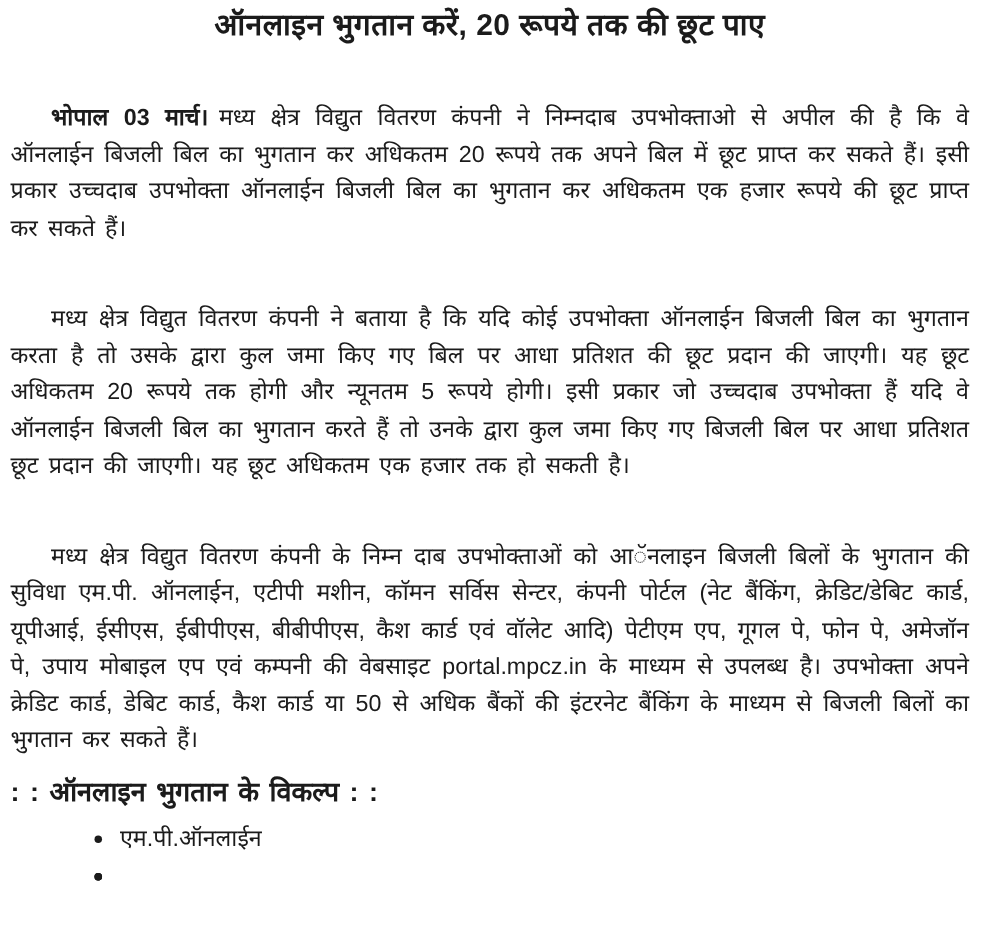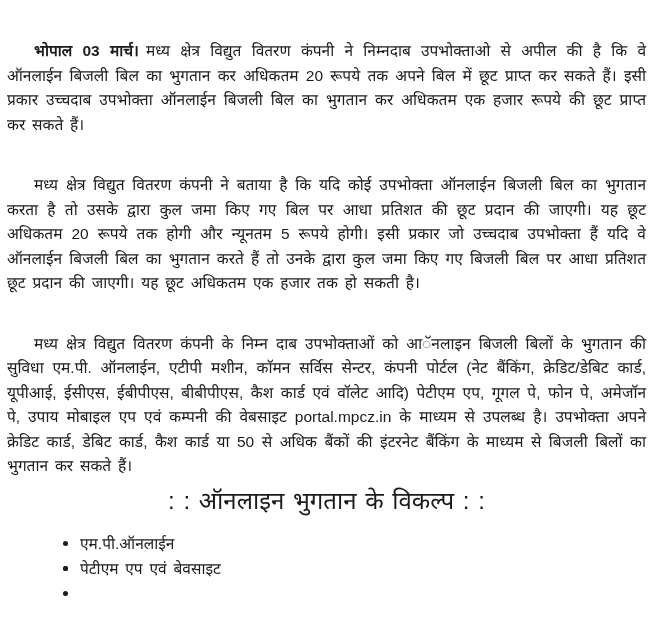--- a/index.html
+++ b/index.html
@@ -26,31 +26,31 @@
   .para {
     font-size: 15.5px;
     line-height: 24.5px;
     text-align: justify;
     word-spacing: 2.5px;
   }
   .para.indented { text-indent: 27px; margin-top: 36px; }
   .dateline { font-weight: 700; margin-right: 7px; }
 
   .section-heading {
-    text-align: center;
-    font-weight: 400;
-    font-size: 24px;
+    text-align: left;
+    font-weight: 700;
+    font-size: 18px;
     line-height: 27px;
     margin-top: 8px;
     word-spacing: 2px;
   }
 
   .options {
     list-style: none;
-    margin-top: 17px;
+    margin-top: 5px;
     padding-left: 73px;
     padding-right: 10px;
   }
   .options li {
     position: relative;
     font-size: 15.5px;
     line-height: 25px;
     word-spacing: 2.5px;
   }
   .bullet {
@@ -62,20 +62,21 @@
     border-radius: 50%;
     background: #1b1b1b;
     display: inline-block;
   }
 </style>
 </head>
 <body>
 
 <div class="page">
 
+  <h1 class="doc-title">ऑनलाइन भुगतान करें, 20 रूपये तक की छूट पाए</h1>
 
   <p class="para indented">
     <strong class="dateline">भोपाल 03 मार्च।</strong><span>मध्य क्षेत्र विद्युत वितरण कंपनी ने निम्नदाब उपभोक्ताओ से अपील की है कि वे ऑनलाईन बिजली बिल का भुगतान कर अधिकतम 20 रूपये तक अपने बिल में छूट प्राप्त कर सकते हैं। इसी प्रकार उच्चदाब उपभोक्ता ऑनलाईन बिजली बिल का भुगतान कर अधिकतम एक हजार रूपये की छूट प्राप्त कर सकते हैं।</span>
   </p>
 
   <p class="para indented">मध्य क्षेत्र विद्युत वितरण कंपनी ने बताया है कि यदि कोई उपभोक्ता ऑनलाईन बिजली बिल का भुगतान करता है तो उसके द्वारा कुल जमा किए गए बिल पर आधा प्रतिशत की छूट प्रदान की जाएगी। यह छूट अधिकतम 20 रूपये तक होगी और न्यूनतम 5 रूपये होगी। इसी प्रकार जो उच्चदाब उपभोक्ता हैं यदि वे ऑनलाईन बिजली बिल का भुगतान करते हैं तो उनके द्वारा कुल जमा किए गए बिजली बिल पर आधा प्रतिशत छूट प्रदान की जाएगी। यह छूट अधिकतम एक हजार तक हो सकती है।</p>
 
   <p class="para indented">मध्य क्षेत्र विद्युत वितरण कंपनी के निम्न दाब उपभोक्ताओं को आॅनलाइन बिजली बिलों के भुगतान की सुविधा एम.पी. ऑनलाईन, एटीपी मशीन, काॅमन सर्विस सेन्टर, कंपनी पोर्टल (नेट बैंकिंग, क्रेडिट/डेबिट कार्ड, यूपीआई, ईसीएस, ईबीपीएस, बीबीपीएस, कैश कार्ड एवं वॉलेट आदि) पेटीएम एप, गूगल पे, फोन पे, अमेजॉन पे, उपाय मोबाइल एप एवं कम्पनी की वेबसाइट portal.mpcz.in के माध्यम से उपलब्ध है। उपभोक्ता अपने क्रेडिट कार्ड, डेबिट कार्ड, कैश कार्ड या 50 से अधिक बैंकों की इंटरनेट बैंकिंग के माध्यम से बिजली बिलों का भुगतान कर सकते हैं।</p>
 
   <h2 class="section-heading">: : ऑनलाइन भुगतान के विकल्प : :</h2>
@@ -83,20 +84,19 @@
   <ul class="options">
     <li>
       <span class="bullet"></span>
       <span>एम.पी.ऑनलाईन</span>
     </li>
     <li>
       <span class="bullet"></span>
     </li>
     <li>
       <span class="bullet"></span>
-      <span>पेटीएम एप एवं बेवसाइट</span>
     </li>
     <li>
       <span class="bullet"></span>
     </li>
   </ul>
 
 </div>
 
 </body></html>

